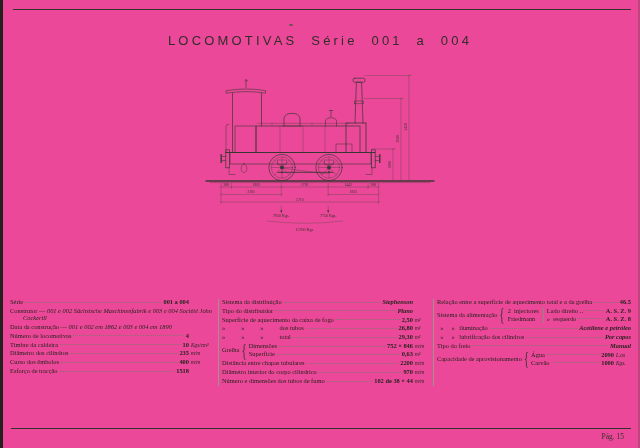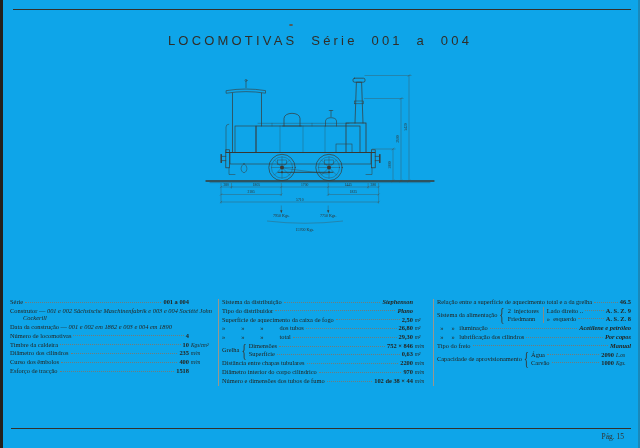--- a/index.html
+++ b/index.html
@@ -1,16 +1,16 @@
 <!DOCTYPE html>
 <html><head>
 <meta charset="utf-8">
 <style>
   html,body{margin:0;padding:0;background:#d8d5cf;}
-  .page{position:relative;width:640px;height:448px;background:#0ea5e9;overflow:hidden;
+  .page{position:relative;width:640px;height:448px;background:#ec4899;overflow:hidden;
         font-family:"Liberation Serif",serif;color:#26241f;}
   .edge-left{position:absolute;left:0;top:0;bottom:0;width:3px;background:#23211d;}
   .edge-right{position:absolute;right:0;top:0;bottom:0;width:2px;background:rgba(60,56,48,.25);}
   .top-rule{position:absolute;left:13px;right:9px;top:9px;height:1px;background:#33312b;}
   .bottom-rule{position:absolute;left:11px;right:9px;top:428px;height:1px;background:#33312b;}
   .speck{position:absolute;top:24px;left:289px;width:4px;height:2px;border-radius:50%;background:#5a564e;}
   .title{position:absolute;top:33px;left:0;right:0;text-align:center;
          font-family:"Liberation Sans",sans-serif;font-size:13px;letter-spacing:3.2px;
          word-spacing:7px;color:#302e29;white-space:nowrap;}
   .page-num{position:absolute;top:432px;right:16px;font-size:7.5px;color:#33312b;}

